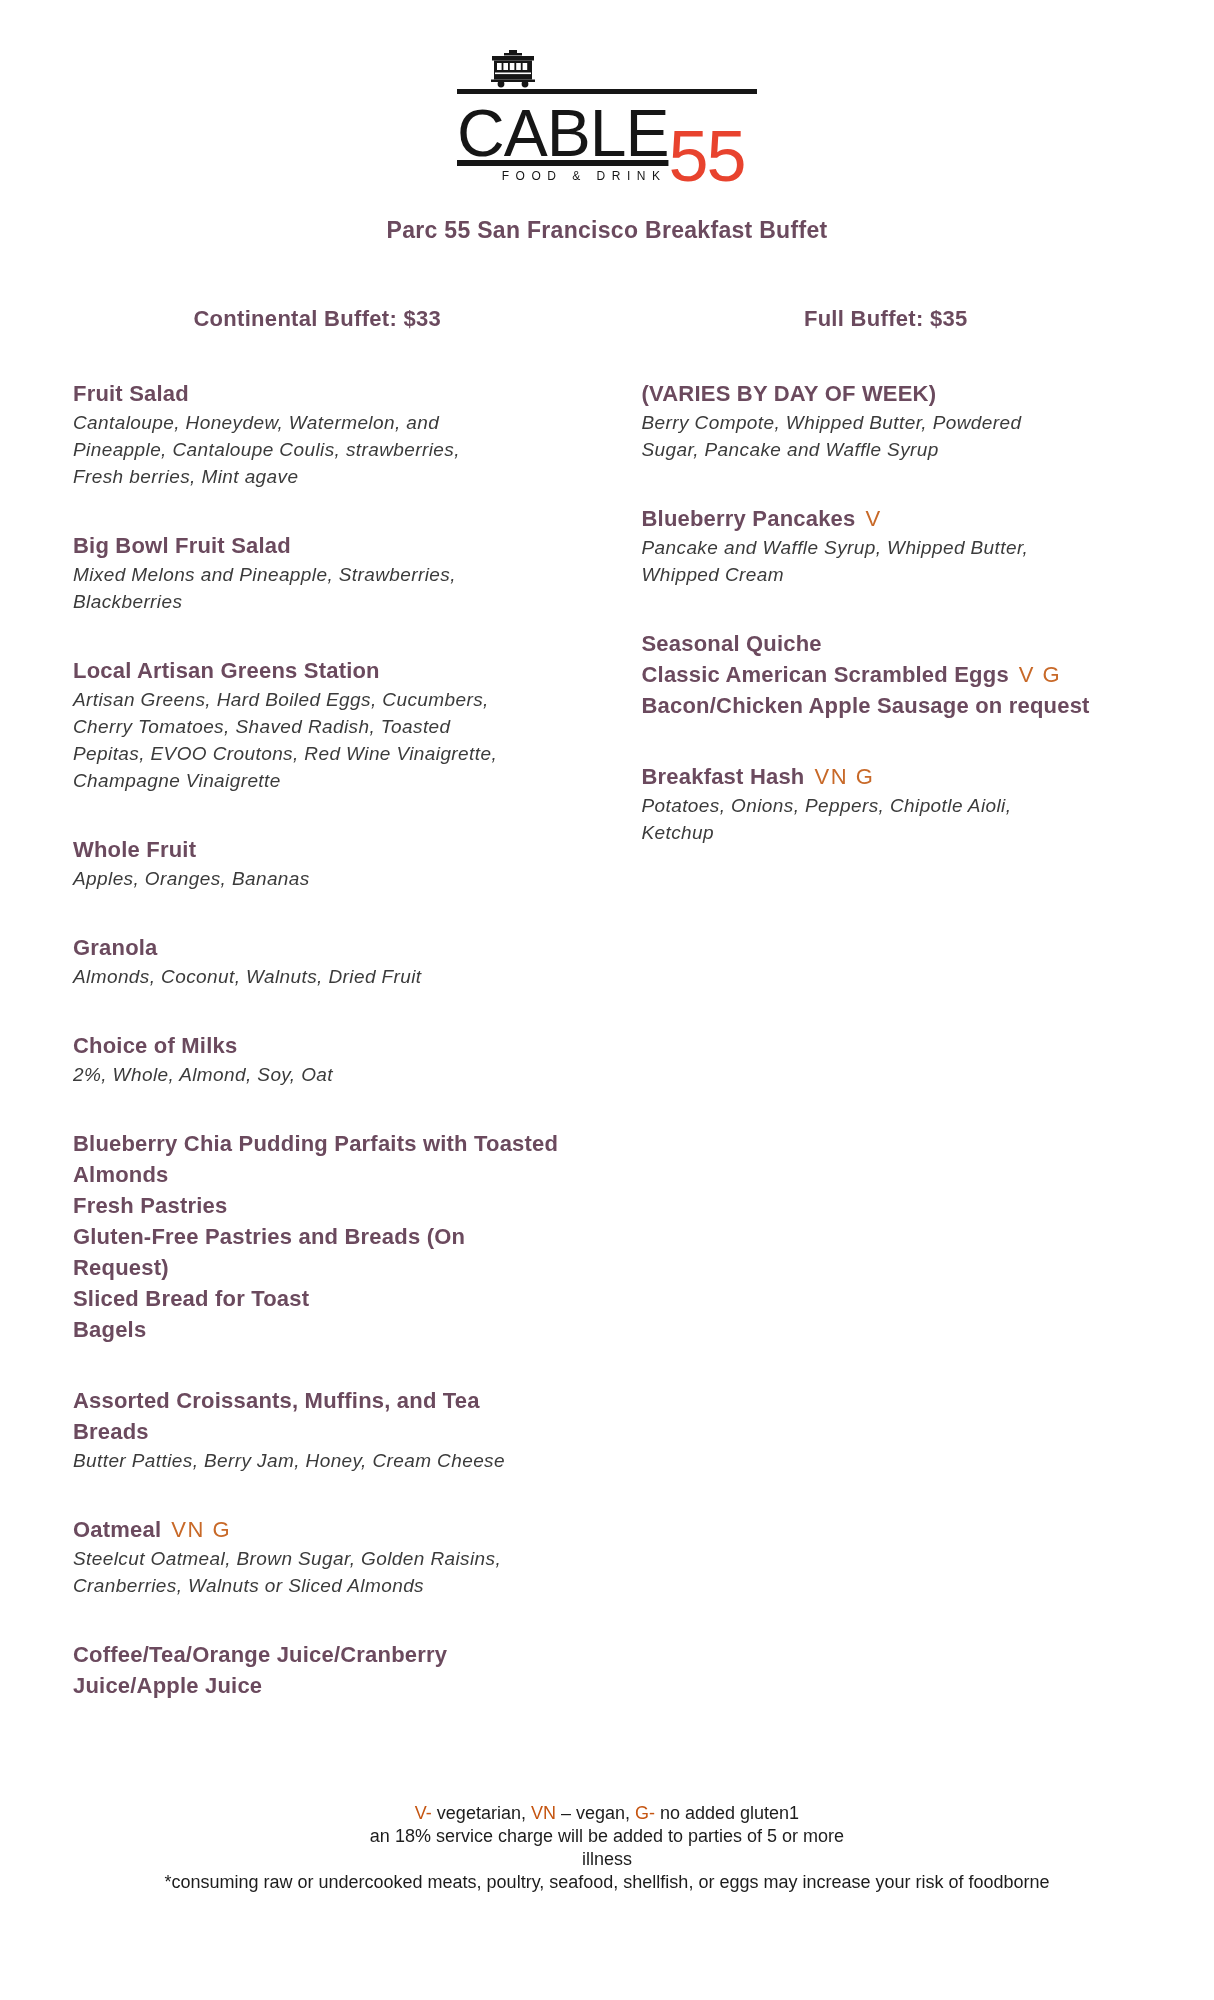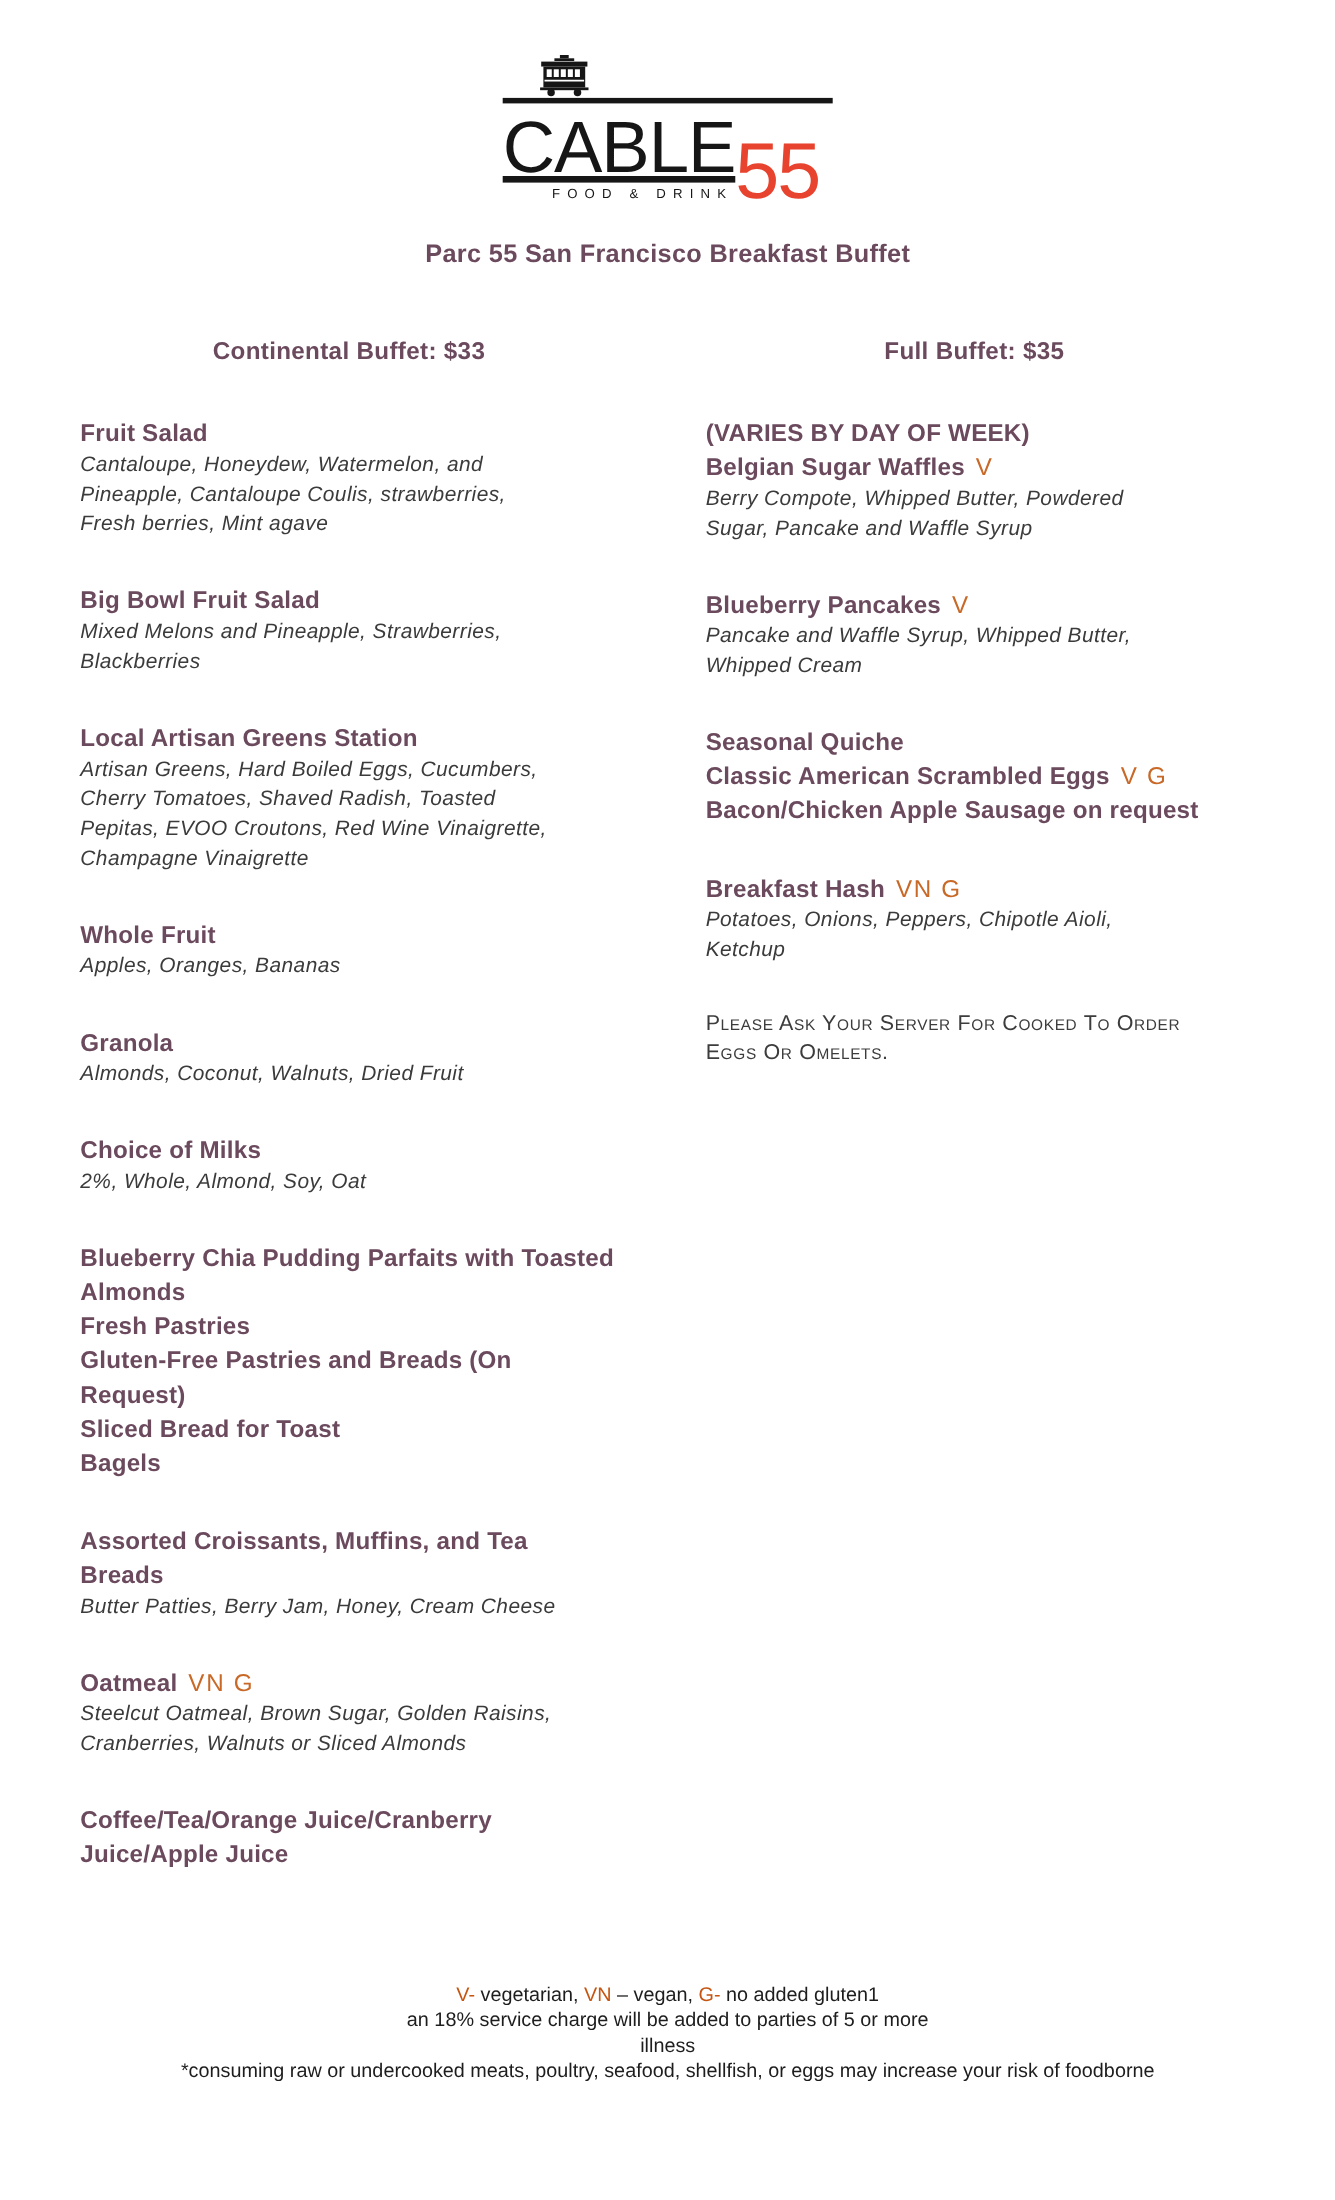--- a/index.html
+++ b/index.html
@@ -143,43 +143,38 @@
             <p class="line-name"><span>Coffee/Tea/Orange Juice/Cranberry</span></p>
             <p class="line-name"><span>Juice/Apple Juice</span></p>
           </div>
         </div>
     </section>
     <section class="col">
       <h2 class="col-header">Full Buffet: $35</h2>
       <div class="blocks">
           <div class="block">
             <p class="line-name"><span>(VARIES BY DAY OF WEEK)</span></p>
-            <p class="line-name"><span>Belgian Sugar Waffles</span><span class="dietary-tag">V</span></p>
             <p class="line-desc"><span>Berry Compote, Whipped Butter, Powdered</span></p>
             <p class="line-desc"><span>Sugar, Pancake and Waffle Syrup</span></p>
           </div>
           <div class="block">
             <p class="line-name"><span>Blueberry Pancakes</span><span class="dietary-tag">V</span></p>
             <p class="line-desc"><span>Pancake and Waffle Syrup, Whipped Butter,</span></p>
             <p class="line-desc"><span>Whipped Cream</span></p>
           </div>
           <div class="block">
             <p class="line-name"><span>Seasonal Quiche</span></p>
             <p class="line-name"><span>Classic American Scrambled Eggs</span><span class="dietary-tag">V G</span></p>
             <p class="line-name"><span>Bacon/Chicken Apple Sausage on request</span></p>
           </div>
           <div class="block">
             <p class="line-name"><span>Breakfast Hash</span><span class="dietary-tag">VN G</span></p>
             <p class="line-desc"><span>Potatoes, Onions, Peppers, Chipotle Aioli,</span></p>
             <p class="line-desc"><span>Ketchup</span></p>
           </div>
-          <div class="block">
-            <p class="line-note"><span>Please Ask Your Server For Cooked To Order</span></p>
-            <p class="line-note"><span>Eggs Or Omelets.</span></p>
-          </div>
         </div>
     </section>
   </div>
 
   <footer class="footer">
     <p><span class="legend-hl">V-</span><span> vegetarian, </span><span class="legend-hl">VN</span><span> – vegan, </span><span class="legend-hl">G-</span><span> no added gluten1</span></p>
     <p>an 18% service charge will be added to parties of 5 or more</p>
     <p>illness</p>
     <p>*consuming raw or undercooked meats, poultry, seafood, shellfish, or eggs may increase your risk of foodborne</p>
   </footer>

